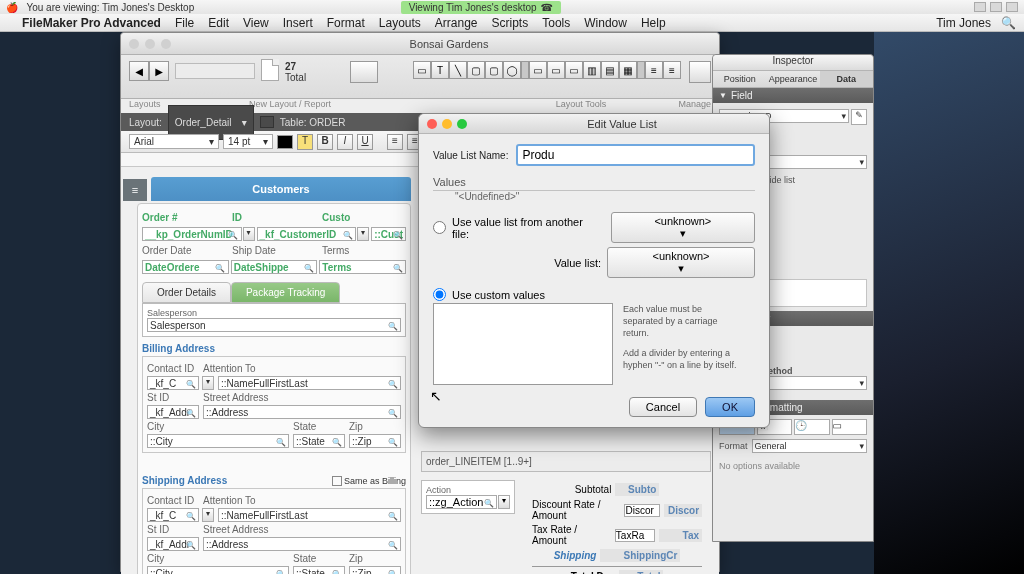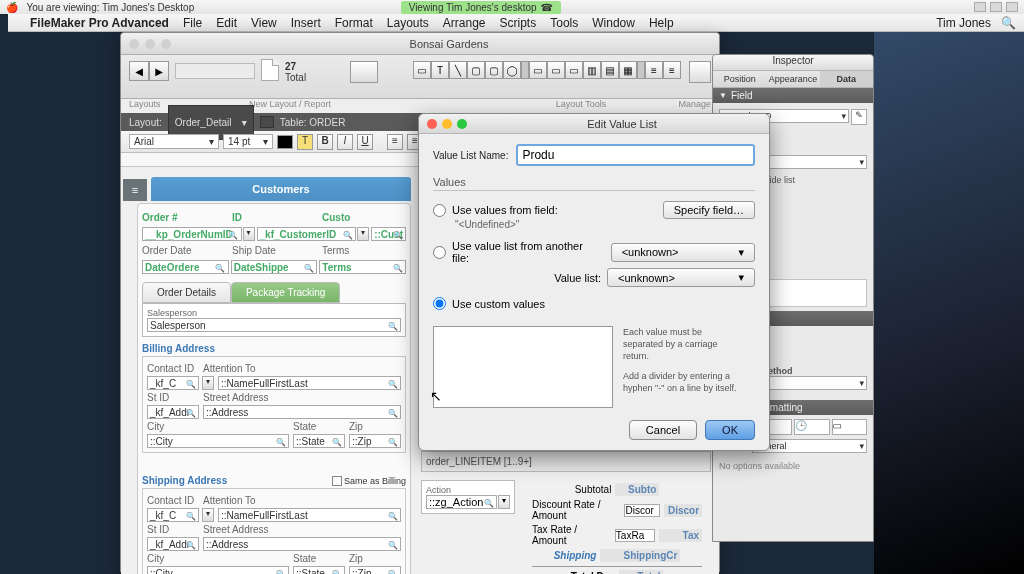--- a/index.html
+++ b/index.html
@@ -19,21 +19,21 @@
 }
 .viewing-bar .apple { margin-right: 8px; }
 .viewing-bar .green-pill {
   margin-left: auto; margin-right: auto;
   background: #9de28b; padding: 1px 8px; border-radius: 2px;
   display: flex; align-items: center; gap: 4px;
 }
 .viewing-bar .win-ctrls { margin-left: auto; display: flex; gap: 4px; }
 .viewing-bar .win-ctrls span { width: 12px; height: 10px; background: #d9d9d9; border: 1px solid #aaa; display: inline-block; }
 .menubar {
-  position: absolute; top: 14px; left: 8px; right: 0; height: 18px;
+  position: absolute; top: 14px; left: 0; right: 0; height: 18px;
   background: linear-gradient(#f6f6f6,#e6e6e6);
   display: flex; align-items: center; padding: 0 8px; gap: 14px;
   border-bottom: 1px solid #bbb; font-size: 12px; color: #222;
 }
 .menubar .apple { font-size: 13px; }
 .menubar b { font-weight: bold; }
 .menubar .right { margin-left: auto; display: flex; gap: 10px; align-items: center; }
 .main-window {
   position: absolute; top: 32px; left: 120px; width: 600px; height: 540px;
   background: #eee; border: 1px solid #888; border-radius: 4px 4px 0 0;
@@ -146,22 +146,22 @@
 .dialog .dtb .dt { flex: 1; text-align: center; font-size: 11px; color: #333; }
 .dialog .dbody { padding: 10px 14px; }
 .dialog .row1 { display: flex; align-items: center; gap: 8px; }
 .dialog .row1 .lbl { font-size: 10px; color: #222; }
 .dialog .row1 input { flex: 1; border: 2px solid #6fa8e0; border-radius: 3px; padding: 2px 4px; font-size: 12px; outline: none; }
 .dialog .values-lbl { margin-top: 10px; color: #555; font-size: 11px; border-bottom: 1px solid #c2c2c2; padding-bottom: 2px; }
 .dialog .opt { display: flex; align-items: center; gap: 6px; margin-top: 10px; font-size: 11px; }
 .dialog .opt input[type=radio]{ }
 .dialog .sub { margin-left: 22px; color: #666; font-size: 10px; }
 .dialog .selbtn { border: 1px solid #999; background: linear-gradient(#fdfdfd,#e3e3e3); padding: 2px 10px; font-size: 11px; border-radius: 3px; }
-.dialog .selbtn.big { width: 148px; display: flex; justify-content: space-between; align-items: center; }
-.dialog .area { display: flex; gap: 10px; margin-top: 16px; }
+.dialog .selbtn.big { width: 148px; display: flex; justify-content: space-between; align-items: center; flex-direction: column; }
+.dialog .area { display: flex; gap: 10px; margin-top: 2px; }
 .dialog textarea { width: 180px; height: 82px; border: 1px solid #999; background: #fff; resize: none; font-size: 11px; }
 .dialog .hint { font-size: 9px; color: #555; width: 120px; line-height: 12px; }
 .dialog .btns { display: flex; justify-content: flex-end; gap: 8px; margin-top: 12px; }
 .dialog .btn { border: 1px solid #8a8a8a; background: linear-gradient(#fdfdfd,#e3e3e3); padding: 3px 16px; border-radius: 4px; font-size: 11px; }
 .dialog .btn.primary { background: linear-gradient(#9cc8f4,#5f9fe4); border-color: #3f78b4; color: #113; }
 .cursor { position: absolute; top: 388px; left: 430px; font-size: 14px; color: #000; pointer-events: none; }
 .desktop-right { position: absolute; right: 0; top: 32px; bottom: 0; width: 150px; background: linear-gradient(160deg,#324a68,#1a1f2e 60%,#000); }
 </style>
 </head>
 <body>
@@ -510,26 +510,20 @@
     </div>
     <div class="dt">Edit Value List</div>
   </div>
   <div class="dbody">
     <div class="row1">
       <span class="lbl">Value List Name:</span>
       <input type="text" value="Produ" style="">
     </div>
     <div class="values-lbl">Values</div>
 
-    <div class="opt">
-      <input type="radio" name="vl" style="">
-      <span>Use values from field:</span>
-      <span style="flex:1"></span>
-      <button class="selbtn">Specify field…</button>
-    </div>
     <div class="sub">"&lt;Undefined&gt;"</div>
 
     <div class="opt">
       <input type="radio" name="vl" style="">
       <span>Use value list from another file:</span>
       <span style="flex:1"></span>
       <span class="selbtn big">
           <span>&lt;unknown&gt;</span>
           <span>▾</span>
         </span>

